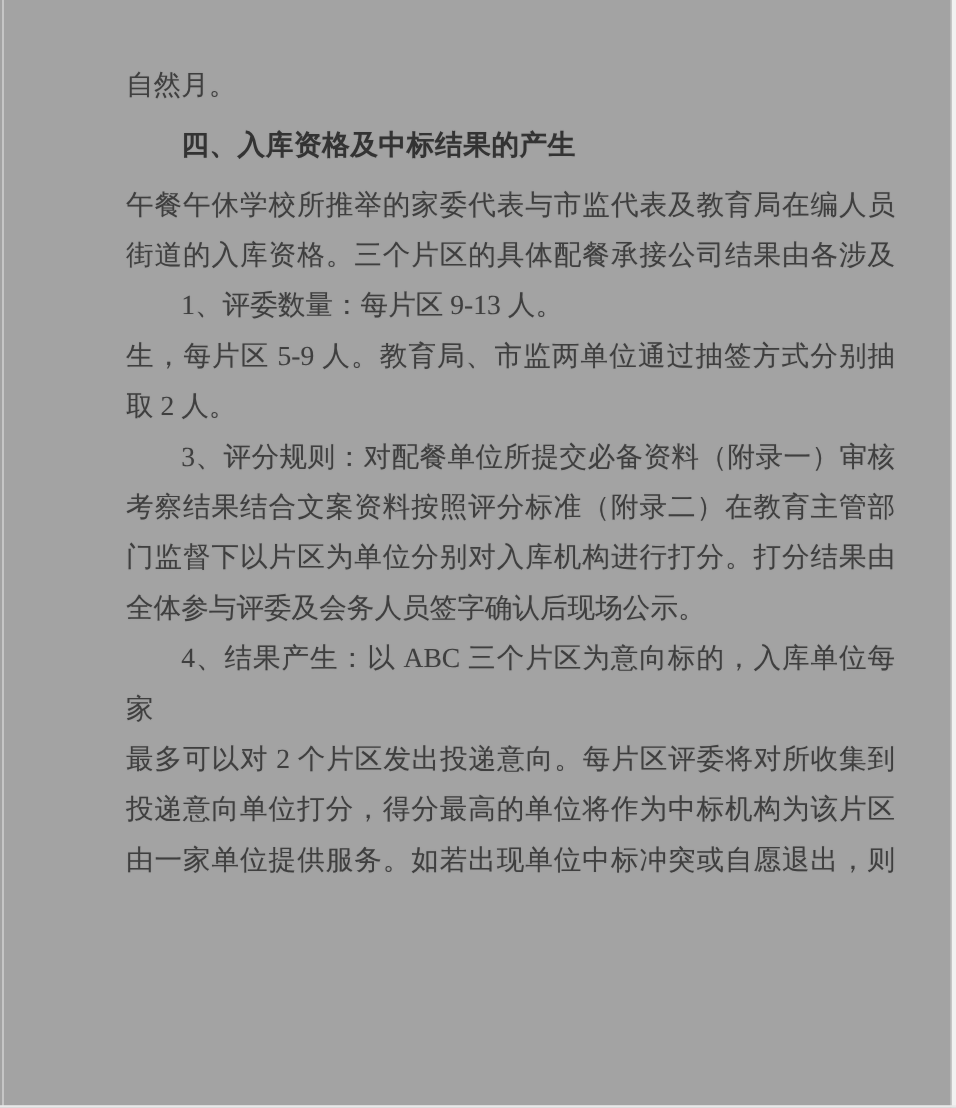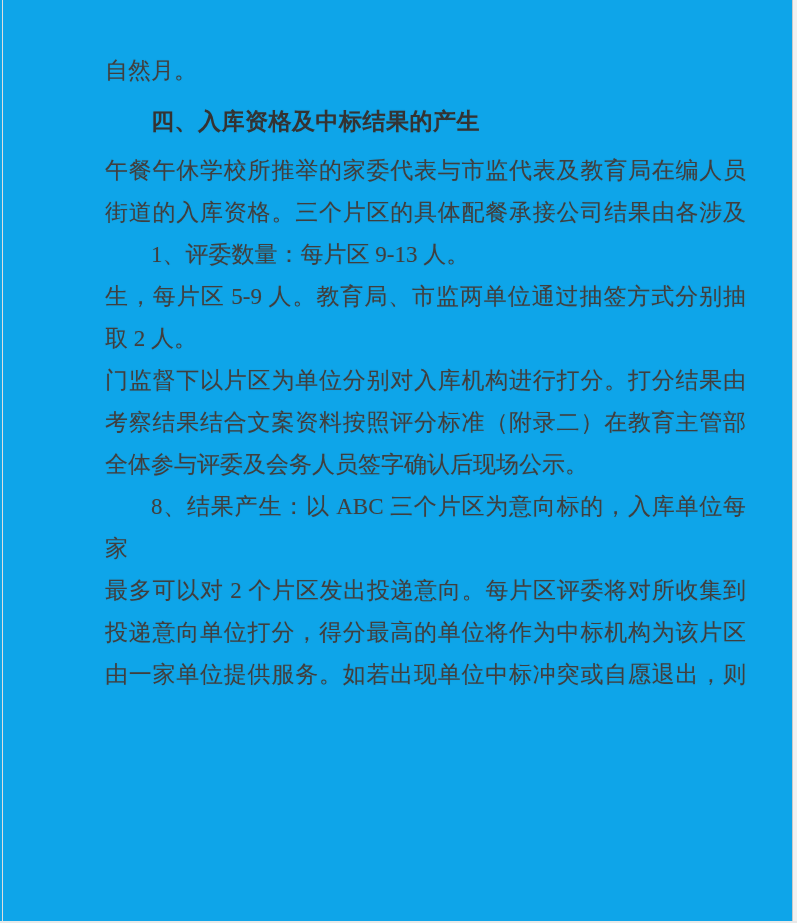--- a/index.html
+++ b/index.html
@@ -4,21 +4,21 @@
 <style>
   html, body {
     margin: 0;
     padding: 0;
     background: #ffffff;
   }
   .page {
     position: relative;
     width: 797px;
     height: 923px;
-    background: #0ea5e9;
+    background: #a3a3a3;
     overflow: hidden;
   }
   
   .edge-left {
     position: absolute; left: 2px; top: 0; bottom: 0;
     width: 1px; background: #dedede;
   }
   .edge-right-strip {
     position: absolute; right: 0; top: 0; bottom: 0;
     width: 4px; background: #f1f1f1;
@@ -48,21 +48,21 @@
     text-align: justify;
     text-align-last: left;
   }
   .line.fill {
     text-align-last: justify;
   }
   .line.indent {
     text-indent: 2em;
   }
   .heading-line {
-    font-family: Liberation Sans, sans-serif;
+    font-family: Liberation Serif, serif;
     font-weight: 700;
     letter-spacing: 0.5px;
     color: #333333;
   }
 </style>
 </head>
 <body>
 
 <div class="page">
   <div class="edge-left"></div>
@@ -81,24 +81,25 @@
         <div class="line fill">街道的入库资格。三个片区的具体配餐承接公司结果由各涉及</div>
       </div>
       <div class="paragraph">
         <div class="line indent">1、评委数量：每片区 9-13 人。</div>
       </div>
       <div class="paragraph">
         <div class="line fill">生，每片区 5-9 人。教育局、市监两单位通过抽签方式分别抽</div>
         <div class="line">取 2 人。</div>
       </div>
       <div class="paragraph">
+        <div class="line fill indent">3、评分规则：对配餐单位所提交必备资料（附录一）审核</div>
+        <div class="line fill">考察结果结合文案资料按照评分标准（附录二）在教育主管部</div>
         <div class="line fill">门监督下以片区为单位分别对入库机构进行打分。打分结果由</div>
-        <div class="line fill">考察结果结合文案资料按照评分标准（附录二）在教育主管部</div>
         <div class="line">全体参与评委及会务人员签字确认后现场公示。</div>
       </div>
       <div class="paragraph">
-        <div class="line fill indent">8、结果产生：以 ABC 三个片区为意向标的，入库单位每家</div>
+        <div class="line fill indent">4、结果产生：以 ABC 三个片区为意向标的，入库单位每家</div>
         <div class="line fill">最多可以对 2 个片区发出投递意向。每片区评委将对所收集到</div>
         <div class="line fill">投递意向单位打分，得分最高的单位将作为中标机构为该片区</div>
         <div class="line fill">由一家单位提供服务。如若出现单位中标冲突或自愿退出，则</div>
       </div>
     </div>
 </div>
 
 </body></html>

